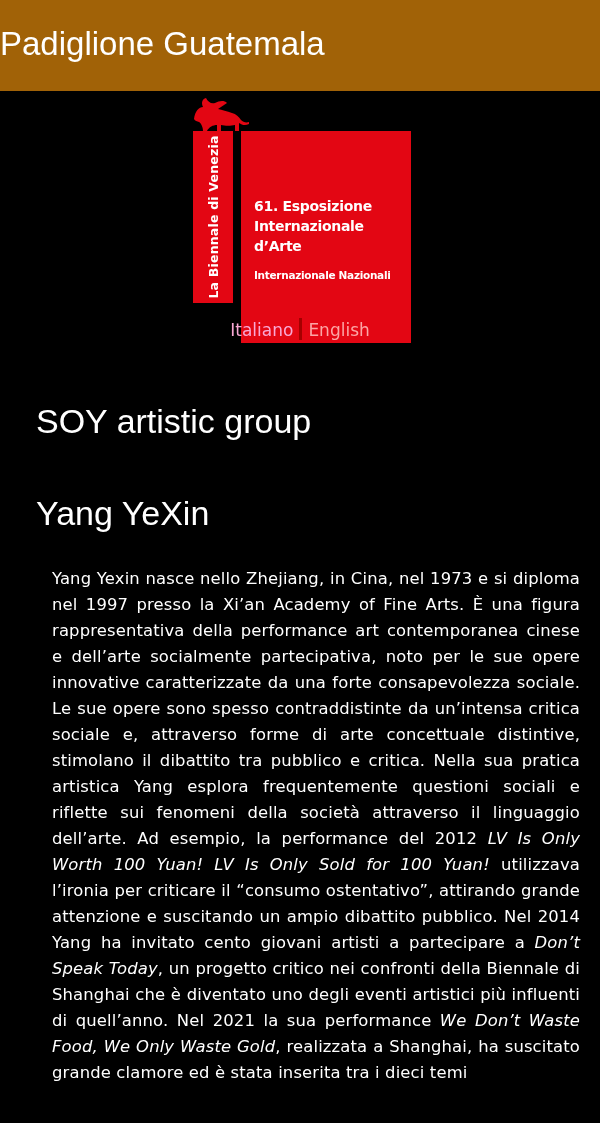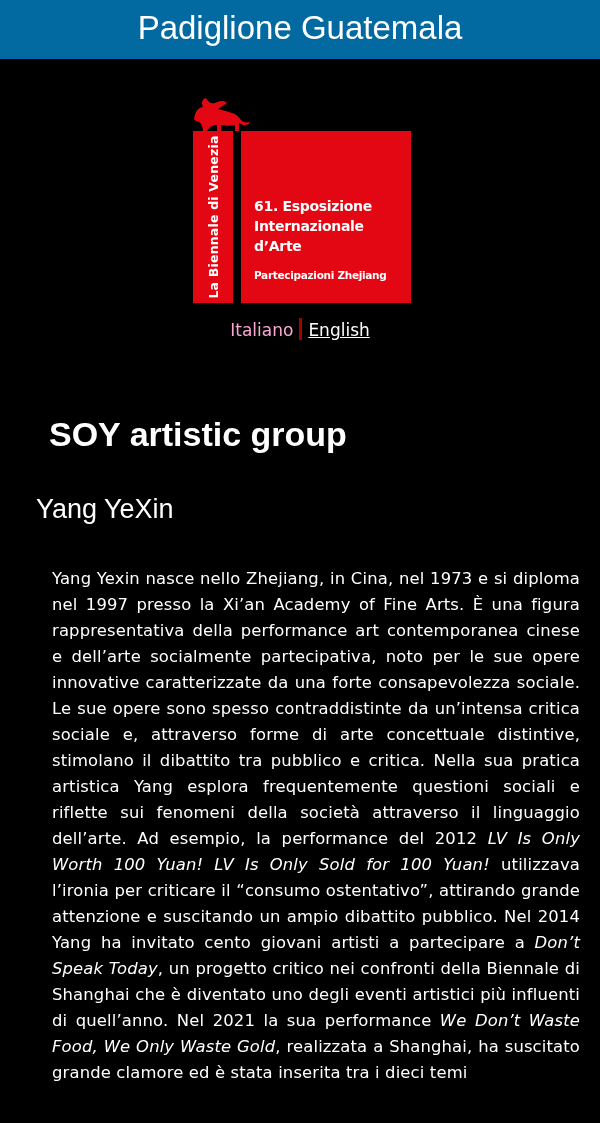--- a/index.html
+++ b/index.html
@@ -1,31 +1,31 @@
 <!DOCTYPE html>
 <html><head>
   <meta charset="utf-8">
   <style>
     html, body { margin: 0; padding: 0; background: #000; }
     body { width: 600px; height: 1123px; overflow: hidden; position: relative; font-family: "DejaVu Sans", sans-serif; color: #fff; }
-    .header { position: absolute; left: 0; top: 0; width: 600px; height: 59px; background: #0369a1; display: flex; align-items: center; justify-content: center; }
+    .header { position: absolute; left: 0; top: 0; width: 600px; height: 91px; background: #a16207; display: flex; align-items: center; }
     .header-title { font-family: "Liberation Sans", sans-serif; font-size: 33px; color: #fff; margin-top: -4px; }
     .logo { position: absolute; left: 191px; top: 97px; width: 220px; height: 206px; }
     .logo-col { position: absolute; left: 2px; top: 34px; width: 40px; height: 172px; background: #e30613; }
     .logo-col-text { position: absolute; left: 0; top: 0; width: 172px; height: 40px; transform-origin: 0 0; transform: translate(0px, 172px) rotate(-90deg); display: flex; align-items: center; justify-content: center; font-family: "DejaVu Sans", sans-serif; font-weight: bold; font-size: 12.5px; color: #fff; letter-spacing: 0.2px; }
-    .logo-box { position: absolute; left: 50px; top: 34px; width: 170px; height: 172px; background: #e30613; }
+    .logo-box { position: absolute; left: 50px; top: 34px; width: 170px; height: 212px; background: #e30613; }
     .logo-main { position: absolute; left: 13px; top: 65px; font-family: "DejaVu Sans", sans-serif; font-weight: bold; font-size: 14px; line-height: 20px; color: #fff; letter-spacing: -0.3px; }
     .logo-sub { position: absolute; left: 13px; top: 138px; font-family: "DejaVu Sans", sans-serif; font-weight: bold; font-size: 10.5px; color: #fff; letter-spacing: -0.3px; }
     .lion { position: absolute; left: 0; top: 0; width: 60px; height: 38px; }
     .lang { position: absolute; left: 0; top: 318px; width: 600px; text-align: center; font-size: 17px; }
     .lang-it { color: #f9a8d4; }
     .lang-sep { display: inline-block; width: 3px; height: 22px; background: #a50000; vertical-align: -4px; margin: 0 6px; }
-    .lang-en { color: #ffffff; text-decoration: underline; }
+    .lang-en { color: #fca5a5; }
     .title { position: absolute; left: 36px; top: 402px; font-family: "Liberation Sans", sans-serif; font-size: 34px; color: #fff; }
-    .subtitle { position: absolute; left: 36px; top: 494px; font-family: "Liberation Sans", sans-serif; font-size: 27px; color: #fff; }
+    .subtitle { position: absolute; left: 36px; top: 494px; font-family: "Liberation Sans", sans-serif; font-size: 34px; color: #fff; }
     .body-text { position: absolute; left: 36px; top: 550px; width: 528px; font-family: "DejaVu Sans", sans-serif; font-size: 16.4px; line-height: 26px; color: #fff; text-align: justify; letter-spacing: 0.15px; }
     .body-text em { font-style: italic; }
   </style>
 </head>
 <body>
 
 <div class="header">
   <span class="header-title">Padiglione Guatemala</span>
 </div>
 
@@ -35,26 +35,26 @@
   </svg>
   <div class="logo-col">
     <div class="logo-col-text">La Biennale di Venezia</div>
   </div>
   <div class="logo-box">
     <div class="logo-main">
       <div>61. Esposizione</div>
       <div>Internazionale</div>
       <div>d’Arte</div>
     </div>
-    <div class="logo-sub">Partecipazioni Zhejiang</div>
+    <div class="logo-sub">Internazionale Nazionali</div>
   </div>
 </div>
 
 <div class="lang">
   <span class="lang-it">Italiano</span><span class="lang-sep"></span><span class="lang-en">English</span>
 </div>
 
-<h1 class="title" style="margin:13px;font-weight:bold;text-align:right;">SOY artistic group</h1>
+<h1 class="title" style="margin:0;font-weight:normal;text-align:right;">SOY artistic group</h1>
 <h2 class="subtitle" style="margin:0;font-weight:normal;">Yang YeXin</h2>
 
 <p class="body-text" style="margin:16px;">
   <span>Yang Yexin nasce nello Zhejiang, in Cina, nel 1973 e si diploma nel 1997 presso la Xi’an Academy of Fine Arts. È una figura rappresentativa della performance art contemporanea cinese e dell’arte socialmente partecipativa, noto per le sue opere innovative caratterizzate da una forte consapevolezza sociale. Le sue opere sono spesso contraddistinte da un’intensa critica sociale e, attraverso forme di arte concettuale distintive, stimolano il dibattito tra pubblico e critica. Nella sua pratica artistica Yang esplora frequentemente questioni sociali e riflette sui fenomeni della società attraverso il linguaggio dell’arte. Ad esempio, la performance del 2012 </span><em>LV Is Only Worth 100 Yuan! LV Is Only Sold for 100 Yuan!</em><span> utilizzava l’ironia per criticare il “consumo ostentativo”, attirando grande attenzione e suscitando un ampio dibattito pubblico. Nel 2014 Yang ha invitato cento giovani artisti a partecipare a </span><em>Don’t Speak Today</em><span>, un progetto critico nei confronti della Biennale di Shanghai che è diventato uno degli eventi artistici più influenti di quell’anno. Nel 2021 la sua performance </span><em>We Don’t Waste Food, We Only Waste Gold</em><span>, realizzata a Shanghai, ha suscitato grande clamore ed è stata inserita tra i dieci temi</span>
 </p>
 
 </body></html>

